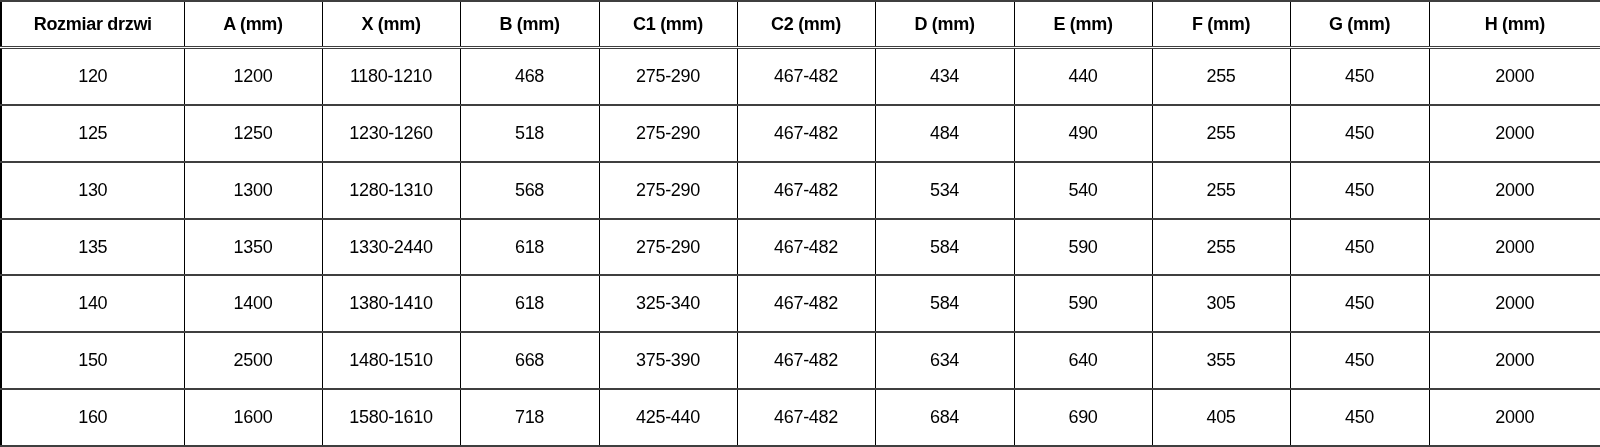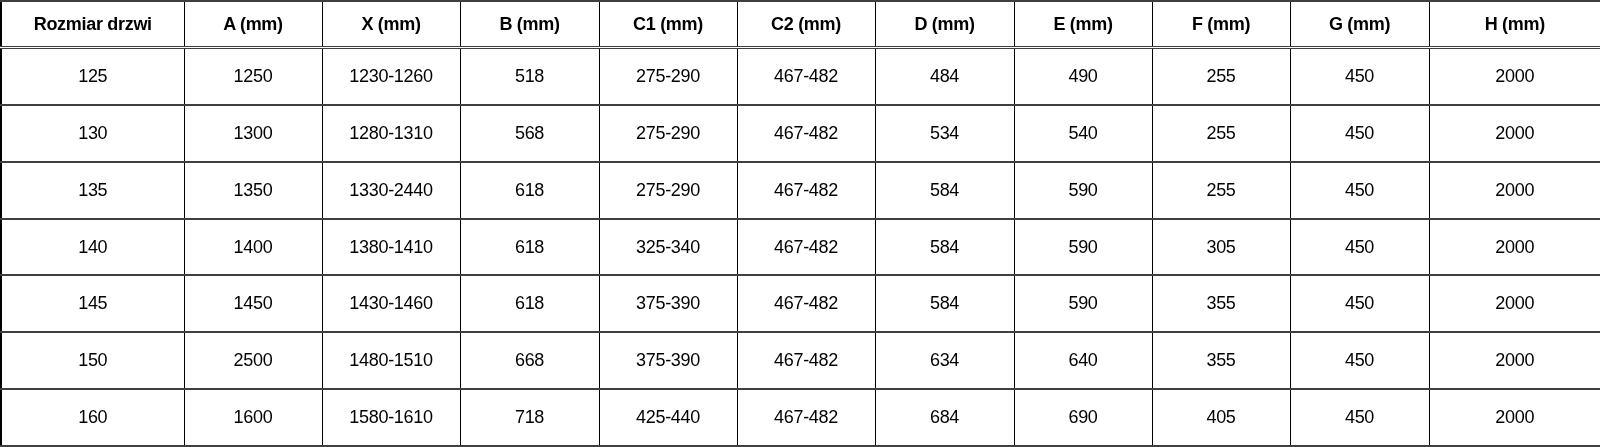--- a/index.html
+++ b/index.html
@@ -81,20 +81,33 @@
           <th>C2 (mm)</th>
           <th>D (mm)</th>
           <th>E (mm)</th>
           <th>F (mm)</th>
           <th>G (mm)</th>
           <th>H (mm)</th>
         </tr>
     </thead>
     <tbody>
         <tr>
+          <td>120</td>
+          <td>1200</td>
+          <td>1180-1210</td>
+          <td>468</td>
+          <td>275-290</td>
+          <td>467-482</td>
+          <td>434</td>
+          <td>440</td>
+          <td>255</td>
+          <td>450</td>
+          <td>2000</td>
+        </tr>
+        <tr>
           <td>125</td>
           <td>1250</td>
           <td>1230-1260</td>
           <td>518</td>
           <td>275-290</td>
           <td>467-482</td>
           <td>484</td>
           <td>490</td>
           <td>255</td>
           <td>450</td>
@@ -133,33 +146,20 @@
           <td>618</td>
           <td>325-340</td>
           <td>467-482</td>
           <td>584</td>
           <td>590</td>
           <td>305</td>
           <td>450</td>
           <td>2000</td>
         </tr>
         <tr>
-          <td>145</td>
-          <td>1450</td>
-          <td>1430-1460</td>
-          <td>618</td>
-          <td>375-390</td>
-          <td>467-482</td>
-          <td>584</td>
-          <td>590</td>
-          <td>355</td>
-          <td>450</td>
-          <td>2000</td>
-        </tr>
-        <tr>
           <td>150</td>
           <td>2500</td>
           <td>1480-1510</td>
           <td>668</td>
           <td>375-390</td>
           <td>467-482</td>
           <td>634</td>
           <td>640</td>
           <td>355</td>
           <td>450</td>

